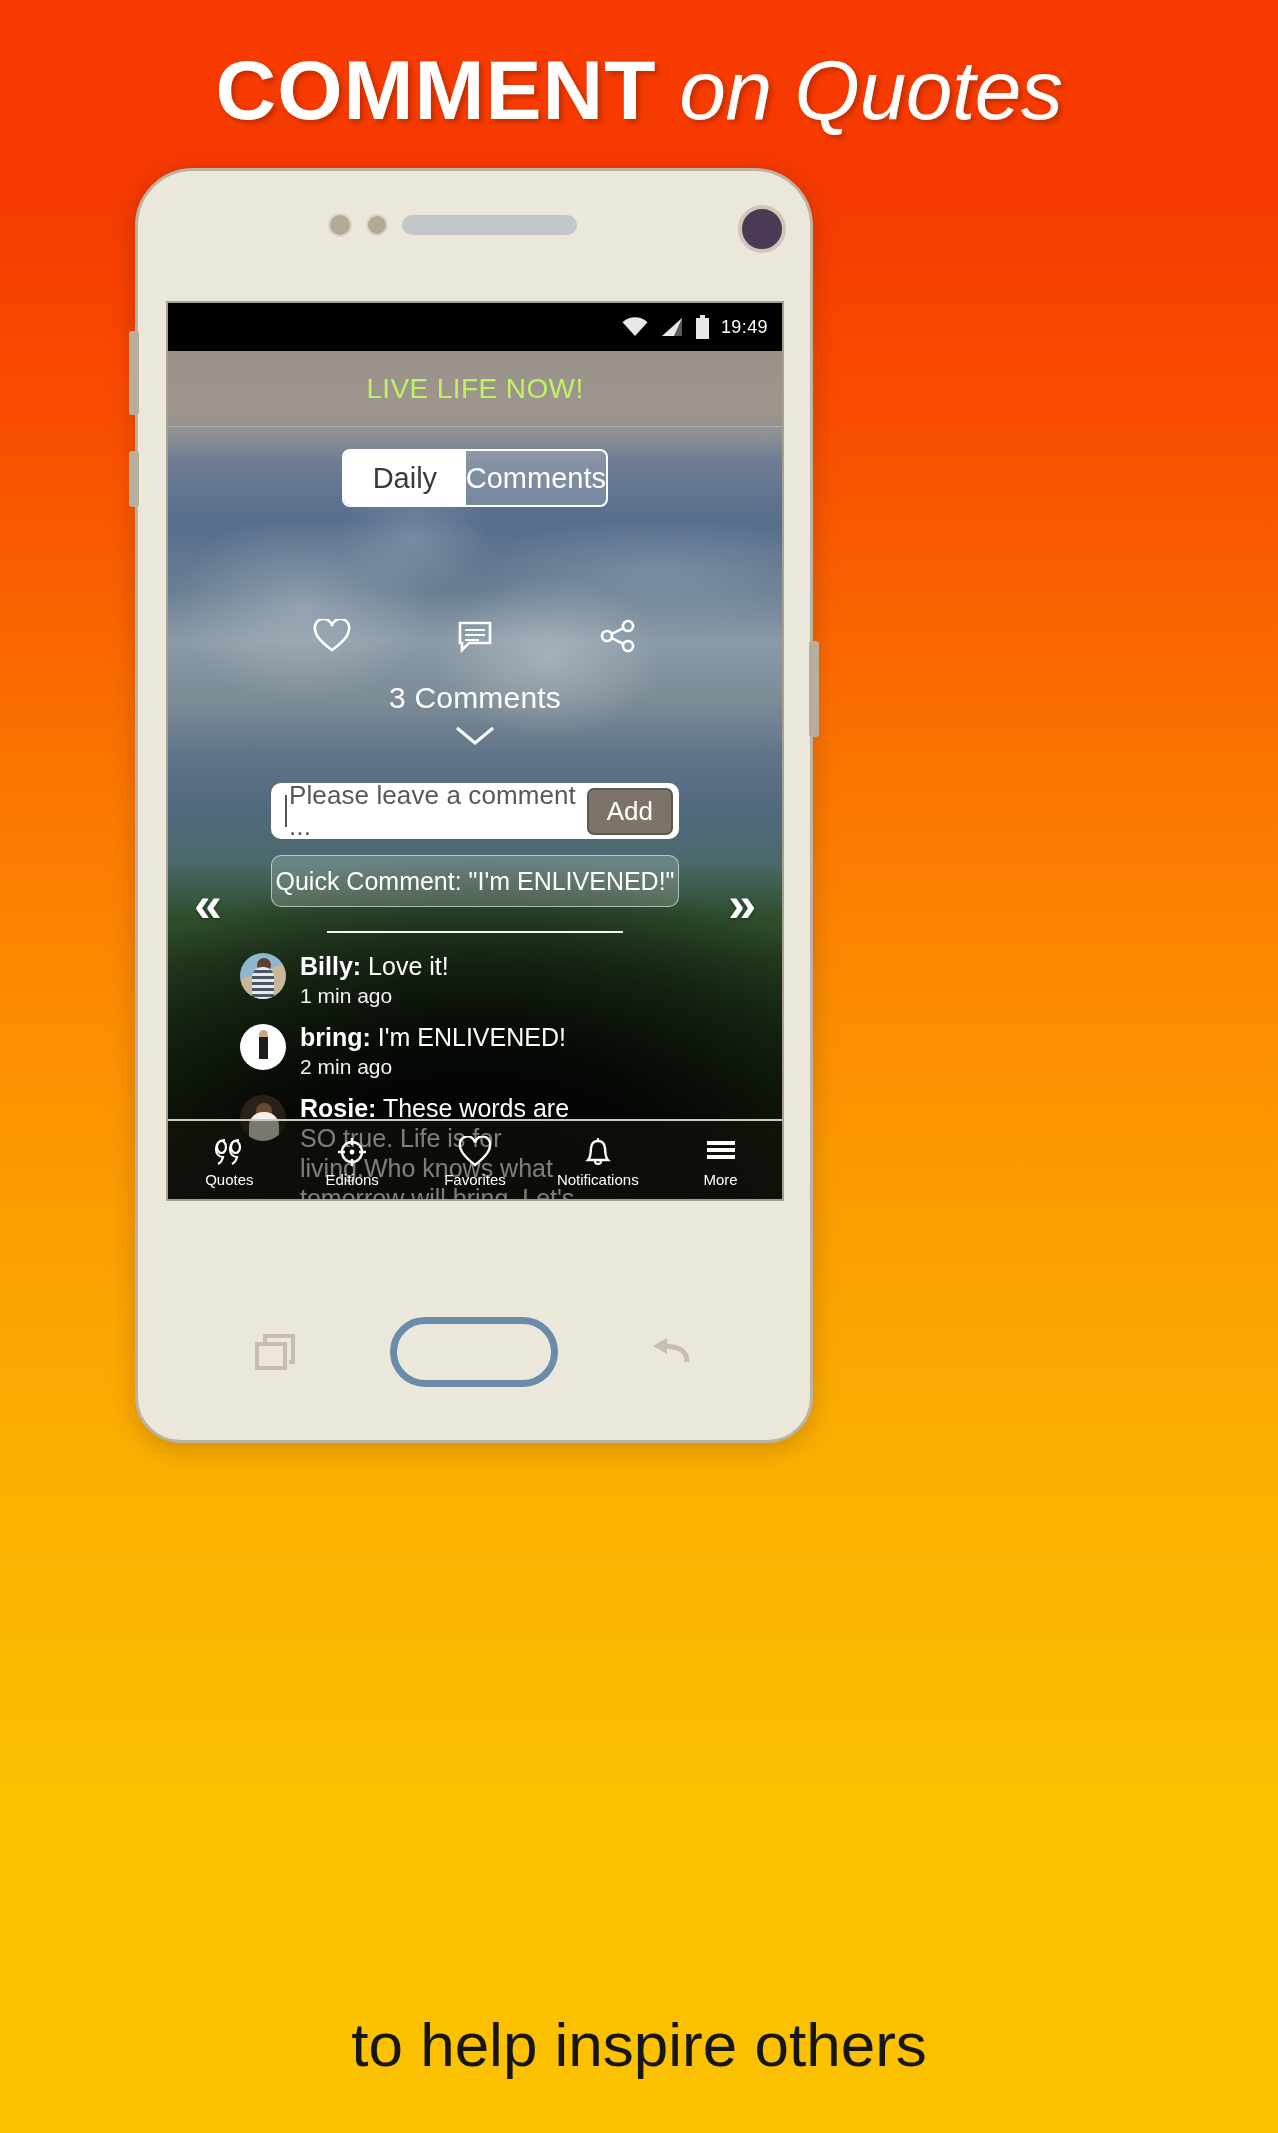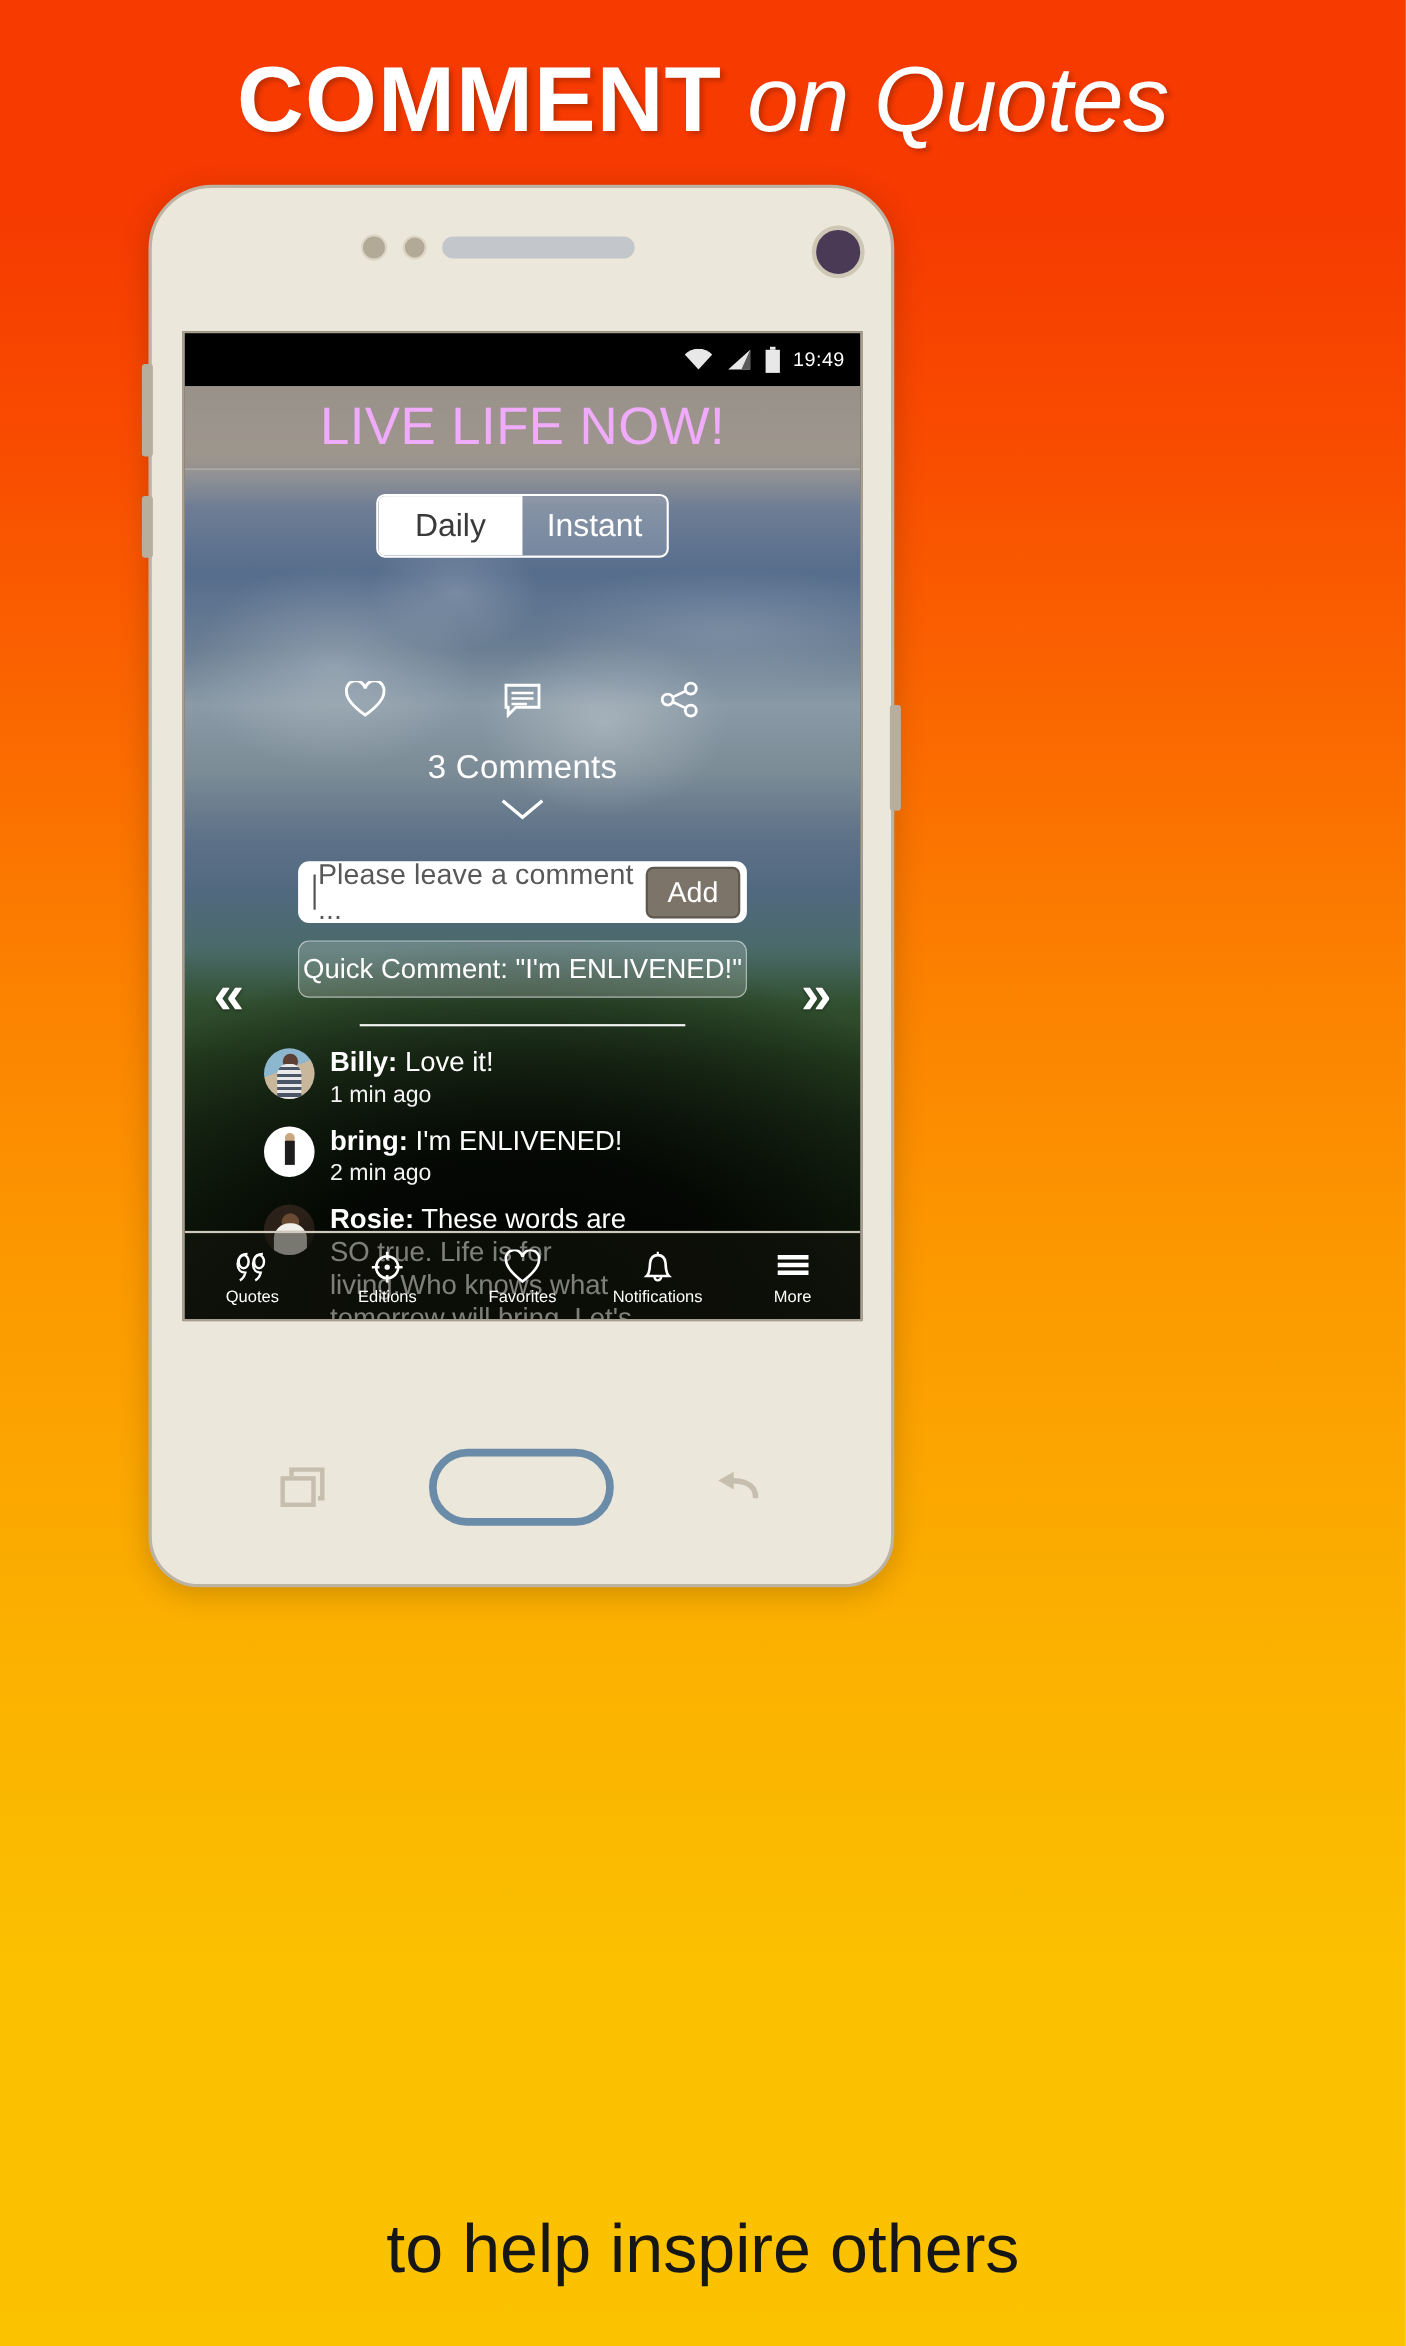--- a/index.html
+++ b/index.html
@@ -116,21 +116,21 @@
   .app { position:absolute; left:0; top:48px; width:100%; height:852px; }
 
   
   .titlebar {
     position:relative; height:76px;
     background:rgba(150,142,134,.55);
     display:flex; align-items:center; justify-content:center;
     border-bottom:1px solid rgba(255,255,255,.28);
   }
   .titlebar .title {
-    color:#f0abfc; font-size:48px; letter-spacing:.4px;text-align:center;
+    color:#bef264; font-size:28px; letter-spacing:.4px;text-align:center;
   }
 
   
   .segwrap { position:relative; display:flex; justify-content:center; margin-top:22px; }
   .segment {
     display:flex; border-radius:8px; overflow:hidden;
     border:2px solid #ffffff; width:266px; height:58px;
   }
   .seg {
     flex:1; display:flex; align-items:center; justify-content:center;
@@ -300,21 +300,21 @@
 
     <div class="app">
 
       <div class="titlebar">
         <span class="title">LIVE LIFE NOW!</span>
       </div>
 
       <div class="segwrap">
         <div class="segment">
           <div class="seg active">Daily</div>
-          <div class="seg inactive">Instant</div>
+          <div class="seg inactive">Comments</div>
         </div>
       </div>
 
       <div class="actions">
         <svg width="38" height="34" viewBox="0 0 38 34">
           <path d="M19 31 C 5 21 2 14 2 10 A8 8 0 0 1 19 7 A8 8 0 0 1 36 10 C36 14 33 21 19 31 Z" fill="none" stroke="#fff" stroke-width="2.6"></path>
         </svg>
         <svg width="38" height="34" viewBox="0 0 38 34">
           <path d="M4 4 H34 V24 H13 L6 31 V24 H4 Z" fill="none" stroke="#fff" stroke-width="2.6"></path>
           <path d="M9 11 H29 M9 16 H29 M9 21 H23" stroke="#fff" stroke-width="2.2"></path>

